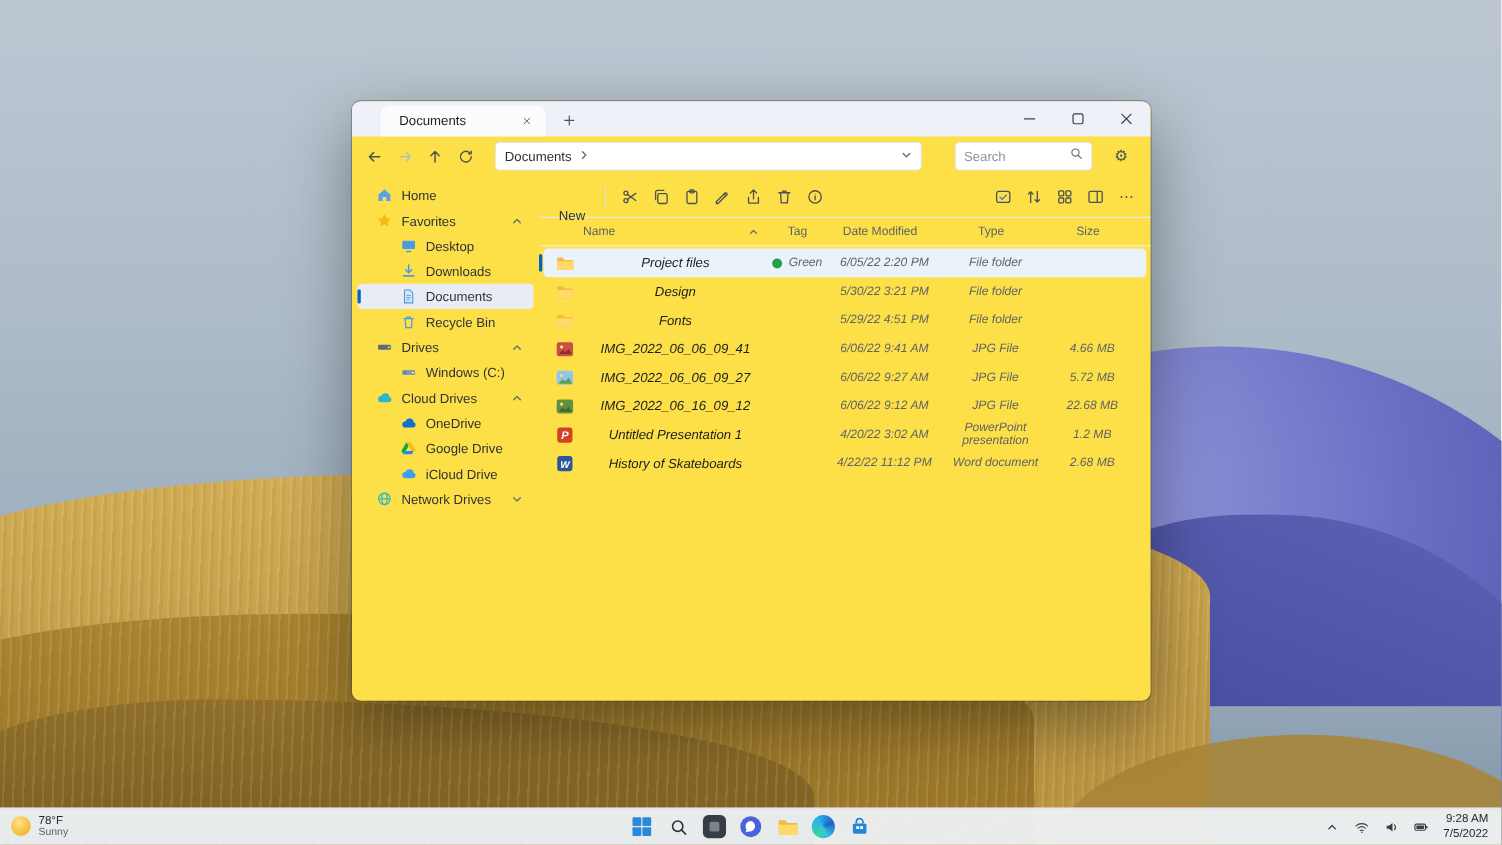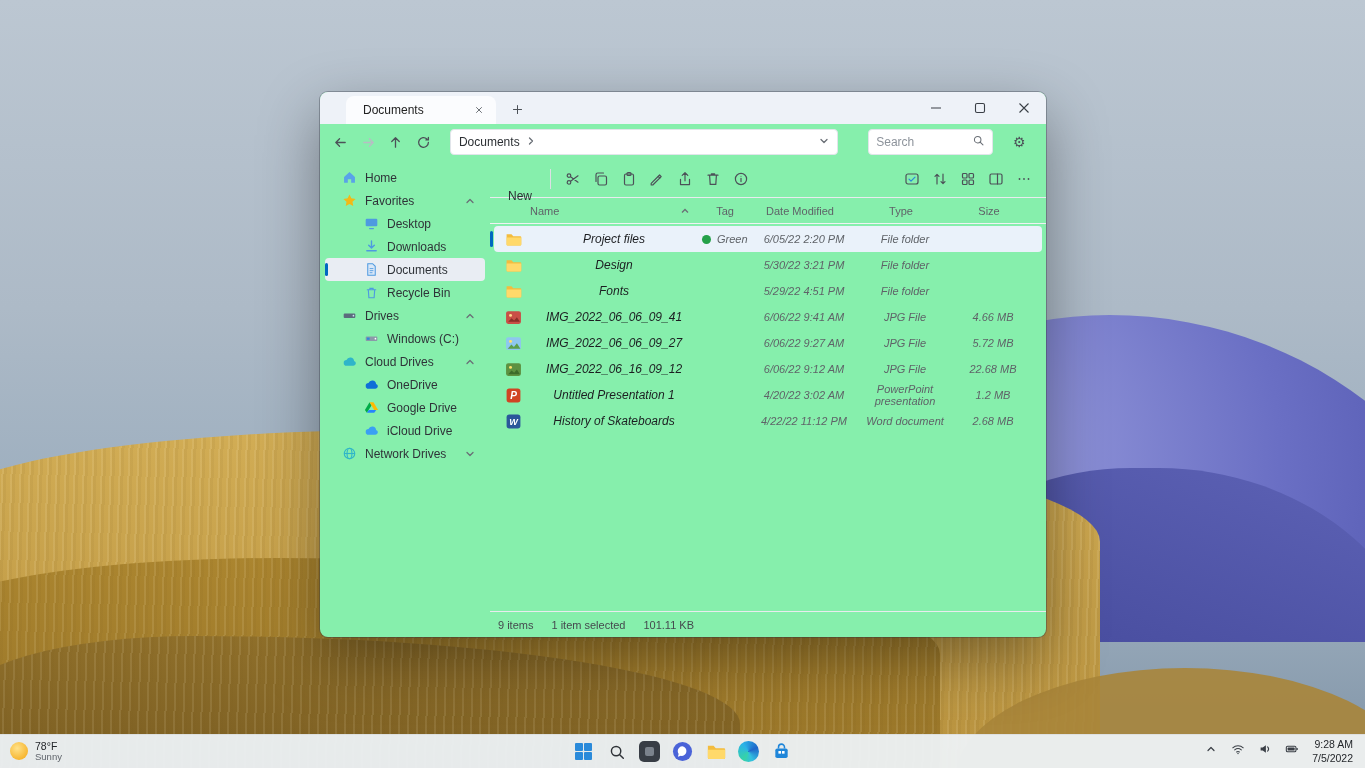--- a/index.html
+++ b/index.html
@@ -32,21 +32,21 @@
     border-radius:35% 65% 0 0 / 20% 30% 0 0;
     background:linear-gradient(180deg,#ab852f,#8d6c26); }
   .wp-field-front { position:absolute; left:-40px; top:636px; width:780px; height:220px;
     border-radius:30% 70% 0 0 / 30% 40% 0 0;
     background:linear-gradient(180deg,#8f6f2a,#6f541e); }
   .wp-field-right { position:absolute; right:-50px; bottom:-40px; width:460px; height:140px;
     border-radius:50% 50% 0 0 / 80% 80% 0 0; background:#a8853a; opacity:.9; }
 
   
   .window { position:absolute; left:320px; top:92px; width:726px; height:545px; z-index:10;
-    border-radius:8px; overflow:hidden; background:#86efac;
+    border-radius:8px; overflow:hidden; background:#fde047;
     box-shadow:0 0 0 1px rgba(50,55,65,.35), 0 22px 60px rgba(0,0,0,.38); }
 
   .tabstrip { height:32px; background:#eef2f8; display:flex; align-items:flex-end; padding-left:26px; }
   .tab { height:28px; width:150px; background:#fbfcfe; border-radius:8px 8px 0 0;
     display:flex; align-items:center; gap:7px; padding:0 8px 0 10px; font-size:12px; color:#222; }
   .tab-close { margin-left:auto; width:18px; height:18px; border-radius:4px;
     display:grid; place-items:center; }
   .newtab-btn { width:26px; height:26px; margin:0 0 2px 8px; border-radius:4px;
     display:grid; place-items:center; }
   .caption { margin-left:auto; display:flex; height:100%; }
@@ -135,21 +135,21 @@
   .weather .cond { font-size:9.5px; color:#5f646b; }
   .tb-center { margin:0 auto; display:flex; align-items:center; gap:7px; }
   .tb-icon { width:26px; height:26px; border-radius:5px; display:grid; place-items:center; }
   .win-logo { width:17px; height:17px; display:grid; grid-template-columns:1fr 1fr; gap:1.6px; }
   .win-logo span { background:#2a8ada; border-radius:1px; }
   .dark-app { width:21px; height:21px; border-radius:5px; background:#383d45;
     display:grid; place-items:center; }
   .dark-app i { width:9px; height:9px; border-radius:2px; background:#7b828c; display:block; }
   .edge-circle { width:21px; height:21px; border-radius:50%;
     background:conic-gradient(from 210deg,#36d3a7,#2bb3e8 32%,#1e66c9 60%,#32bfe0 85%,#36d3a7); }
-  .tray { position:absolute; right:8px; display:flex; align-items:flex-start; gap:5px; }
+  .tray { position:absolute; right:8px; display:flex; align-items:center; gap:5px; }
   .tray-ic { width:22px; height:22px; display:grid; place-items:center; }
   .tray-ic svg { width:14px; height:14px; fill:none; stroke:#3a3f46; stroke-width:1.2;
     stroke-linecap:round; stroke-linejoin:round; }
   .clock { text-align:right; font-size:10.5px; color:#24272b; line-height:1.3;
     margin-left:4px; padding-right:4px; }
 </style>
 </head>
 <body>
 
 <div class="desktop">
@@ -609,25 +609,20 @@
           </span>
           <span class="fname">History of Skateboards</span>
           <span class="meta"></span>
           <span class="meta">4/22/22 11:12 PM</span>
           <span class="meta">Word document</span>
           <span class="meta">2.68 MB</span>
         </div>
 
       </div>
 
-      <div class="statusbar">
-        <span>9 items</span>
-        <span>1 item selected</span>
-        <span>101.11 KB</span>
-      </div>
     </div>
   </div>
 </div>
 
 <div class="taskbar">
 
   <div class="weather">
     <span class="sun"></span>
     <span class="wtxt">
       <span class="temp">78°F</span>

